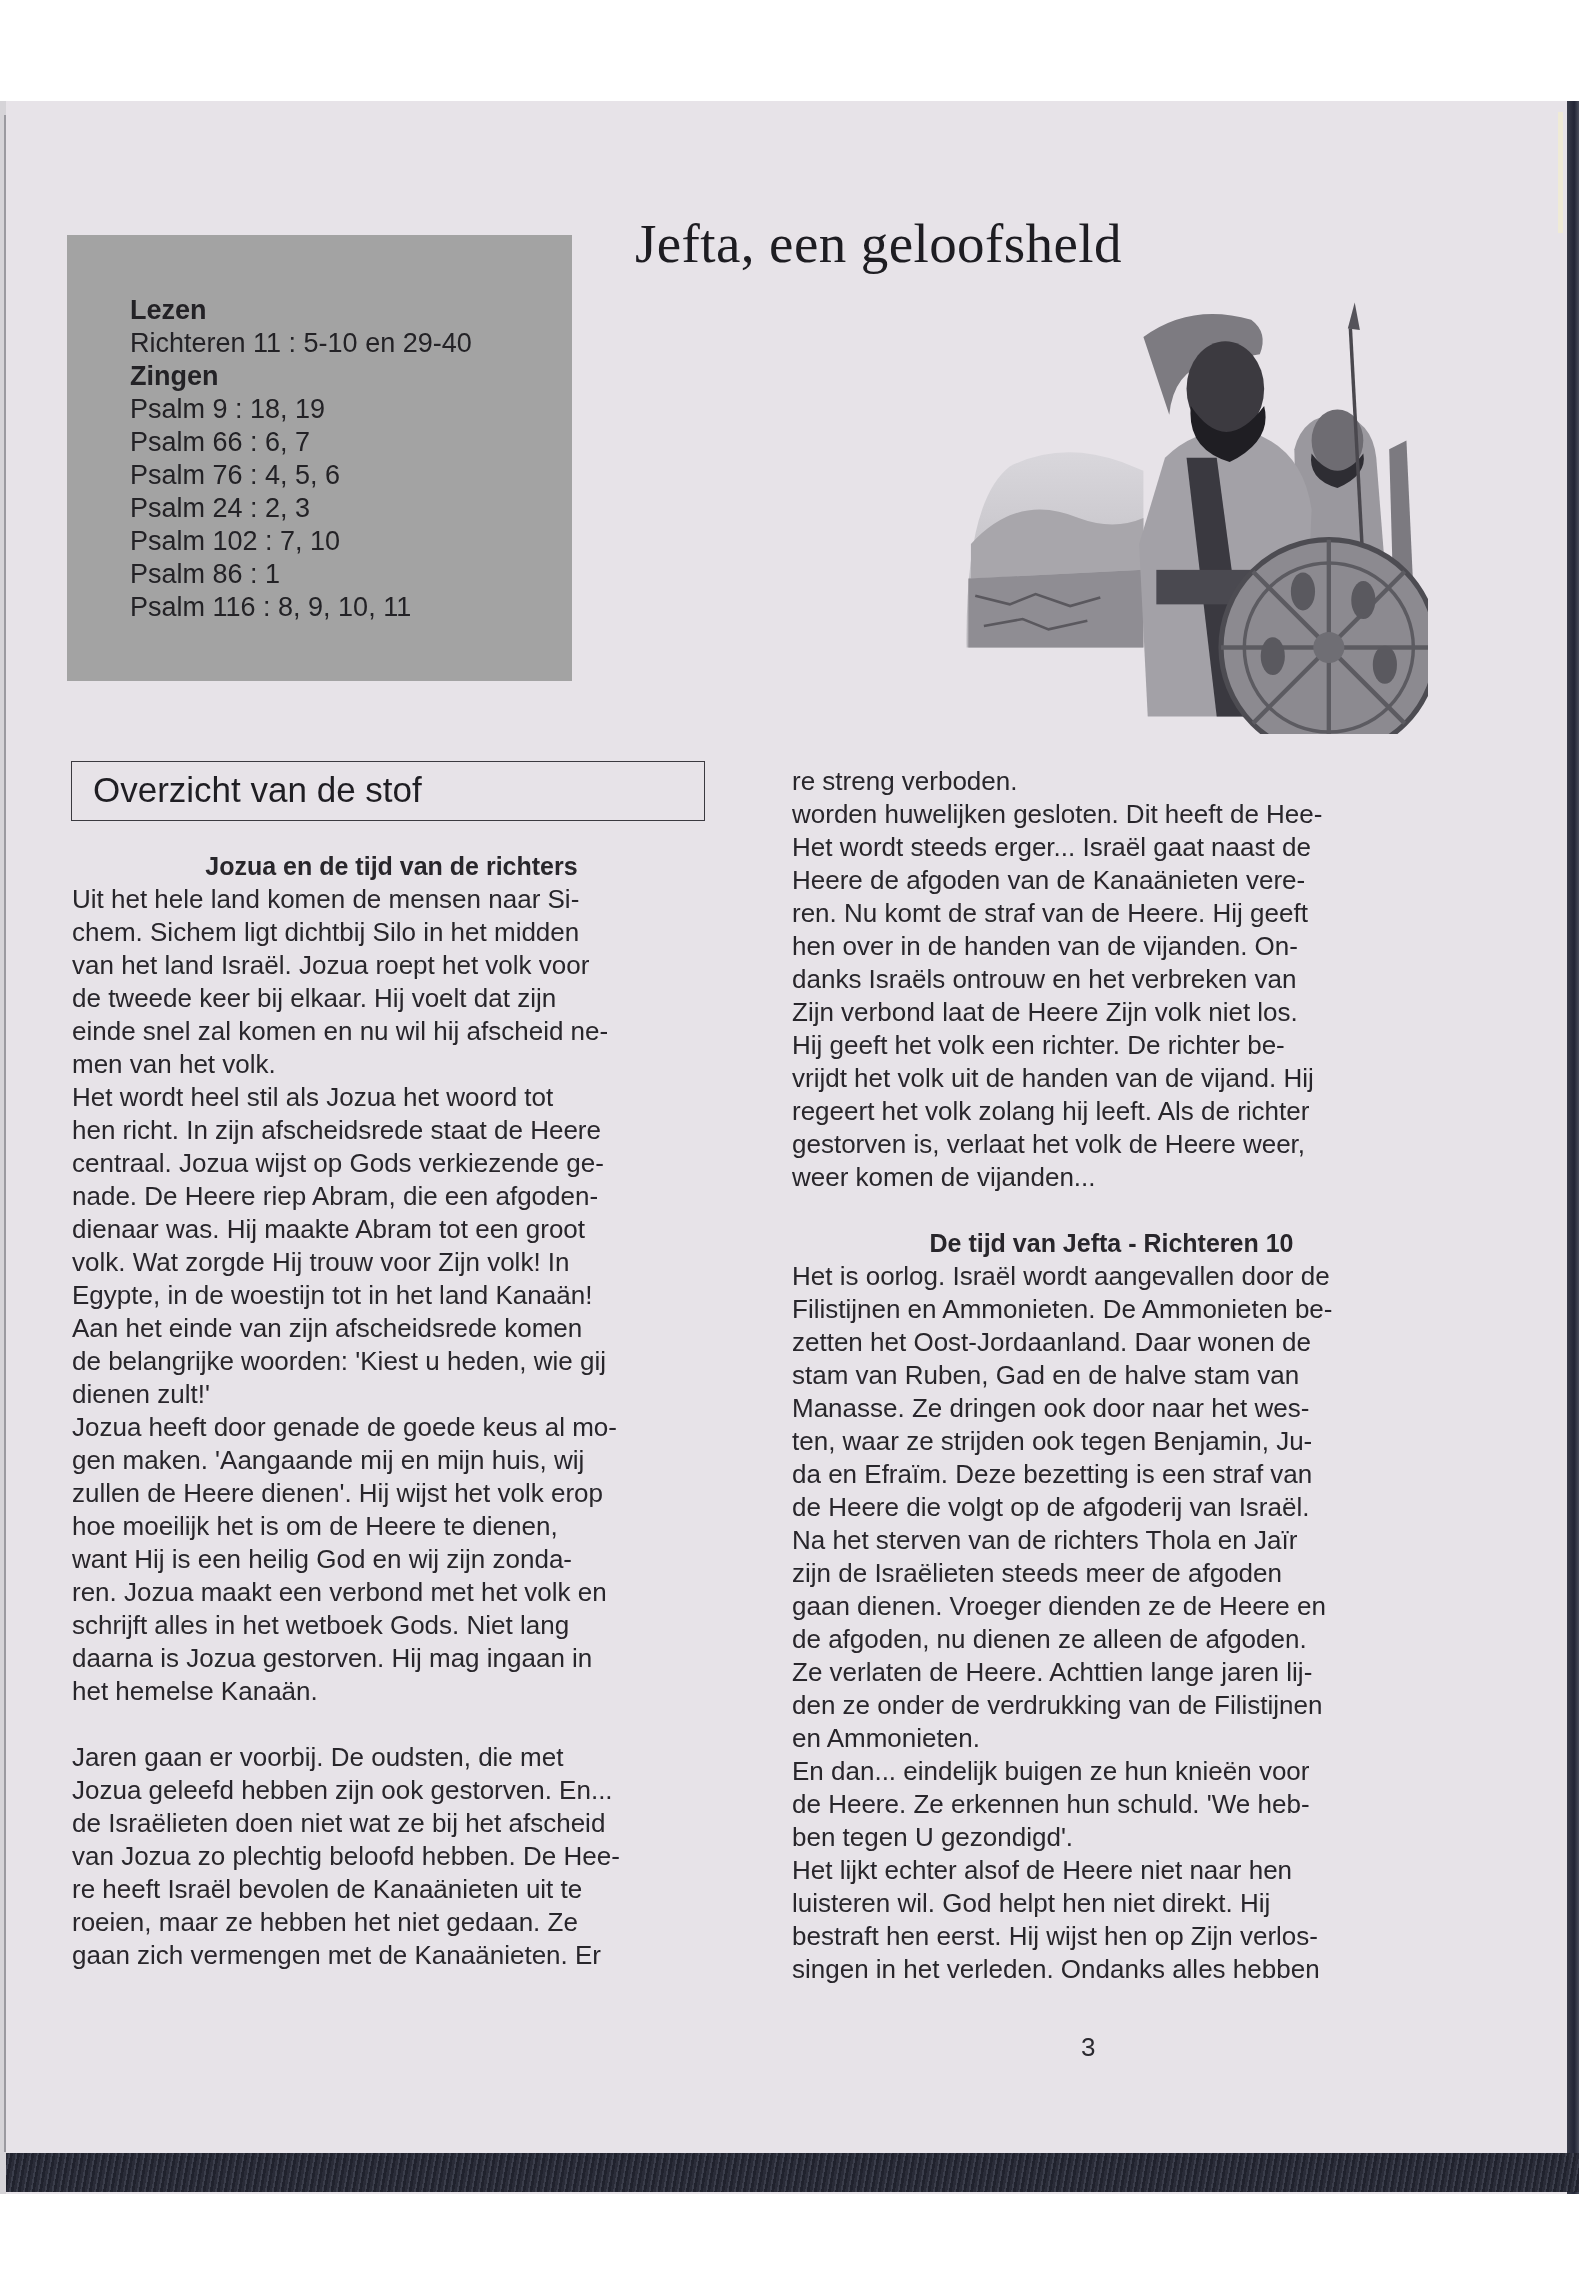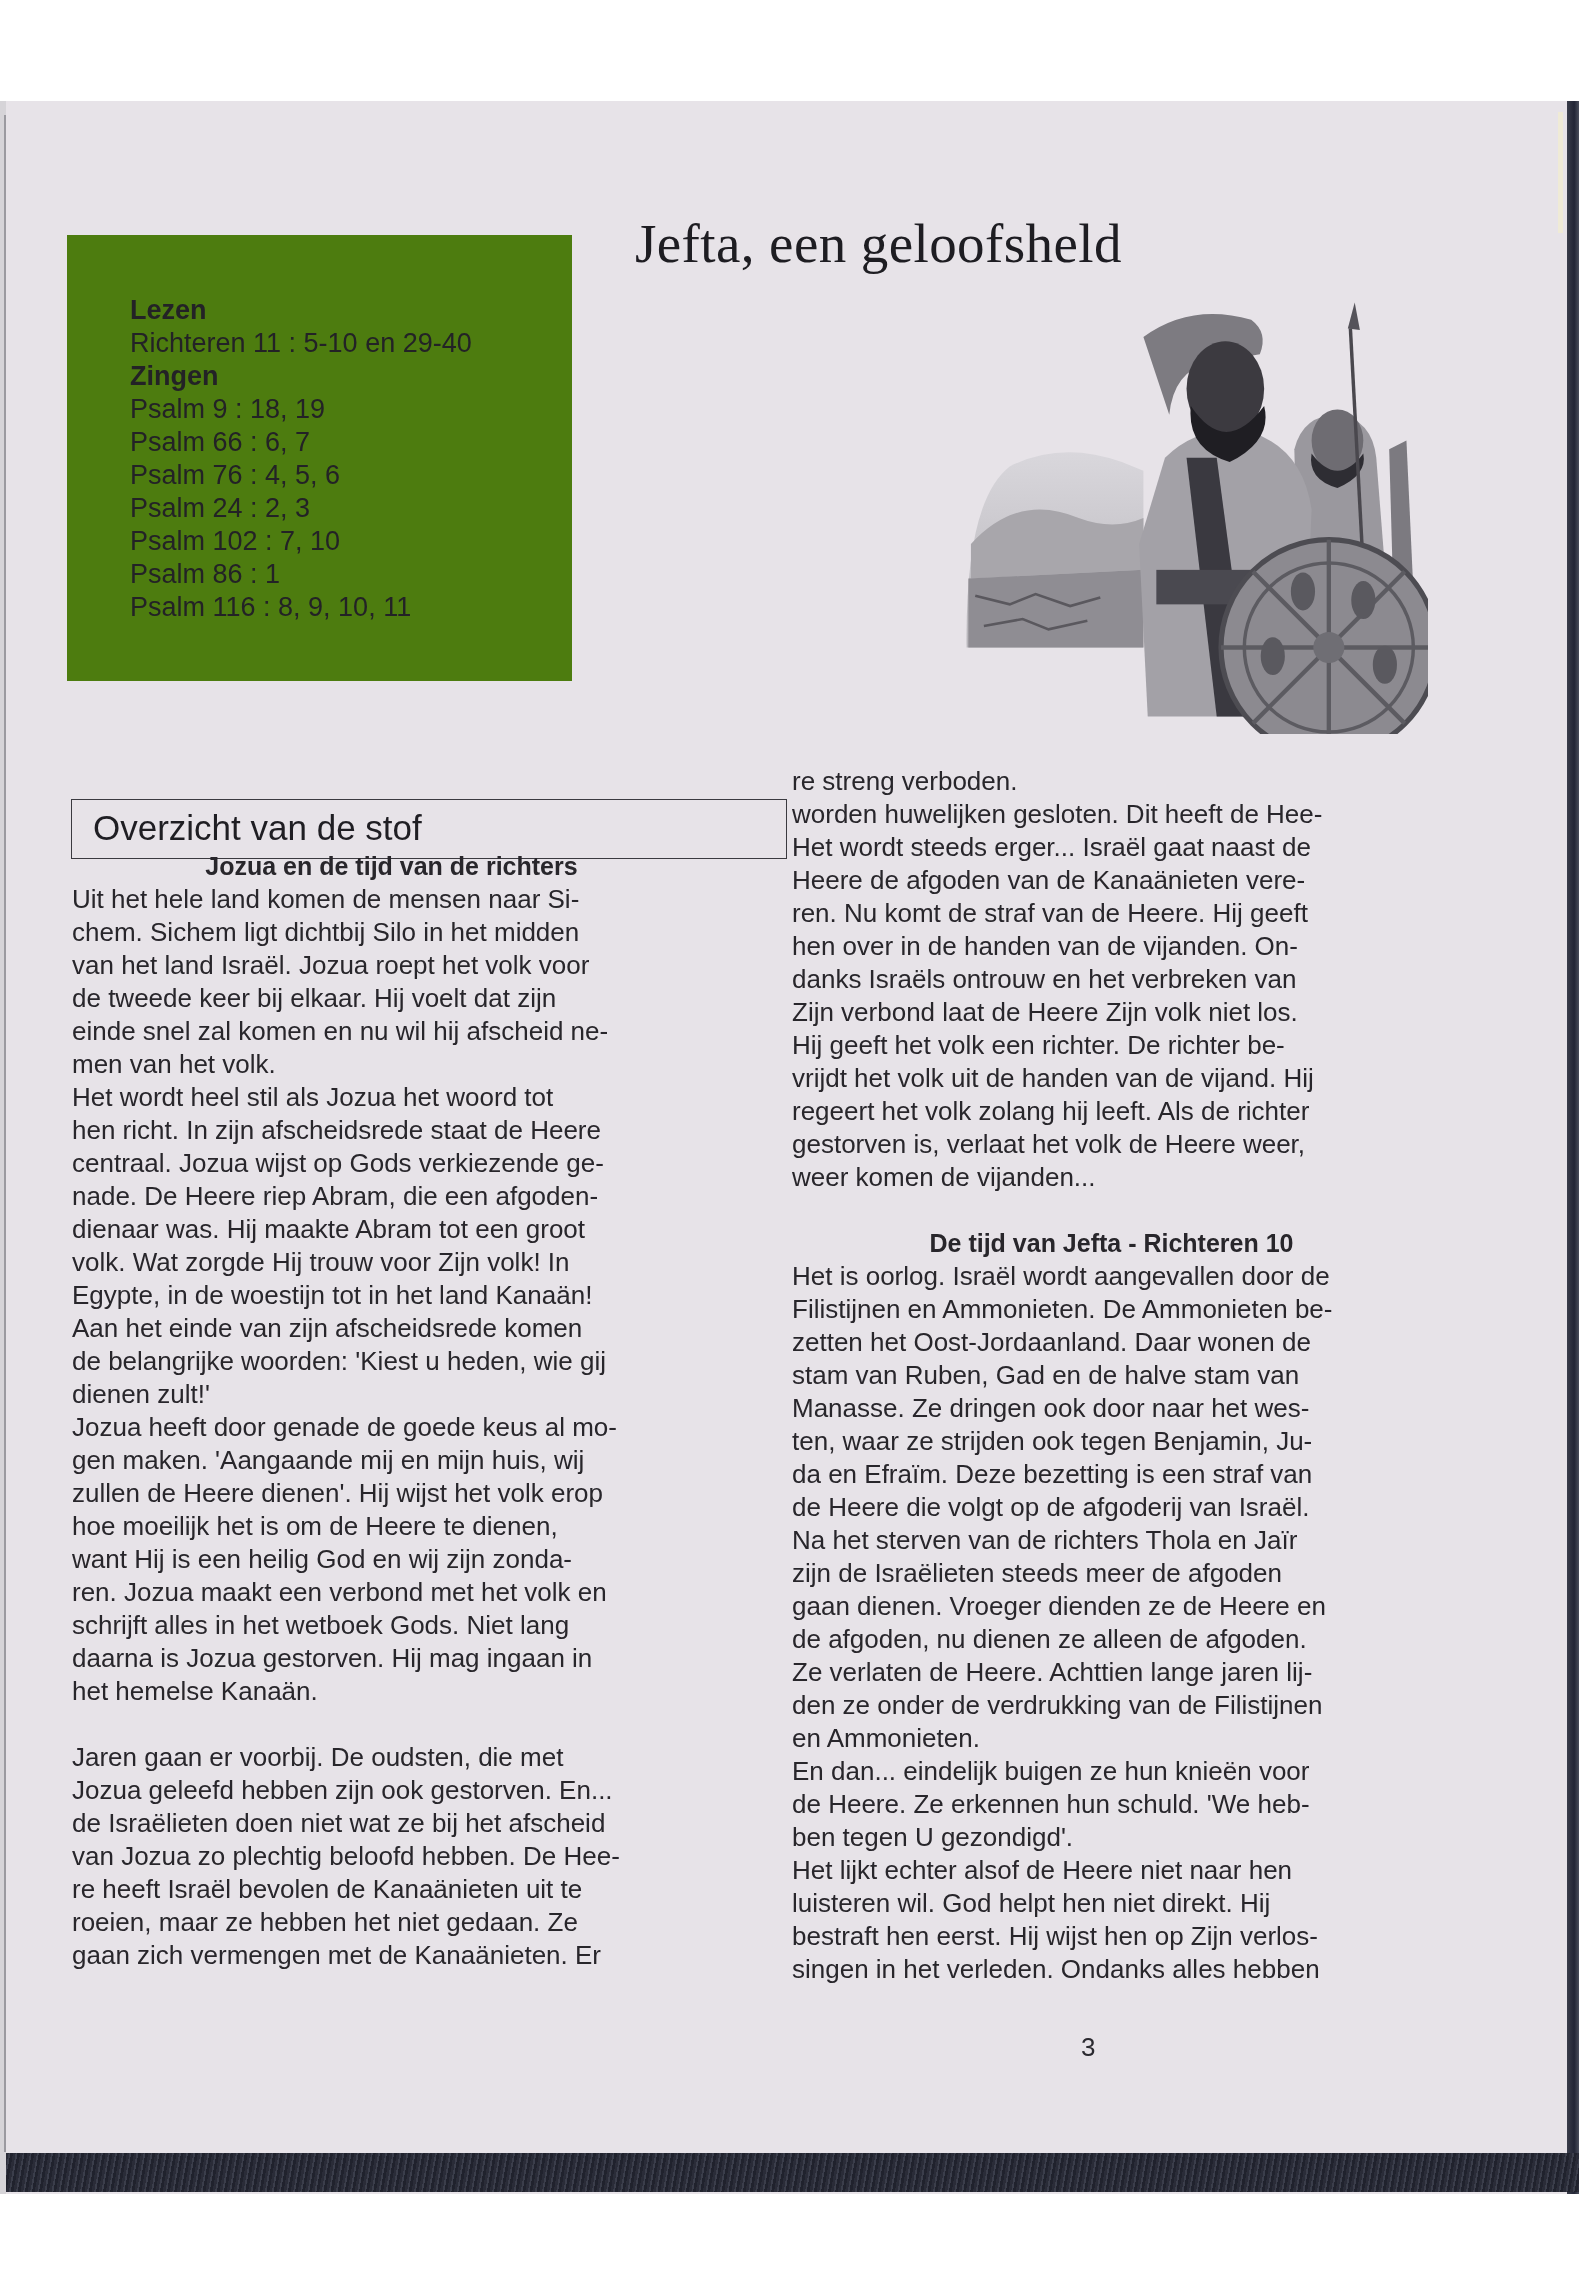--- a/index.html
+++ b/index.html
@@ -33,39 +33,39 @@
     position:absolute; left:6px; top:2153px; width:1573px; height:39px;
     background:repeating-linear-gradient(100deg,#2a2c38 0 2.6px,#3b3e4b 2.6px 4.3px,#20222d 4.3px 7px);
   }
   .below-page {
     position:absolute; left:0; top:2194px; width:1592px; height:102px; background:#ffffff;
   }
 
   
   .readbox {
     position:absolute; left:67px; top:235px; width:505px; height:446px;
-    background:#4d7c0f;
+    background:#a3a3a3;
   }
   .readbox .inner { position:absolute; left:63px; top:59px; }
   .rb-line { font-size:27px; line-height:33px; white-space:nowrap; color:#232226; }
   .rb-head { font-weight:bold; }
 
   
   .title {
     position:absolute; left:635px; top:212px;
     font-family:"Liberation Serif","DejaVu Serif",serif;
     font-size:55px; color:#1e1d22; letter-spacing:0.4px; white-space:nowrap;
   }
 
   
   .illus { position:absolute; left:958px; top:285px; width:470px; height:449px; }
 
   
   .sectbox {
-    position:absolute; left:71px; top:799px; width:716px; height:60px;
+    position:absolute; left:71px; top:761px; width:634px; height:60px;
     border:1.7px solid #3b3a40; box-sizing:border-box;
   }
   .sectbox span {
     position:absolute; left:21px; top:7.8px; font-size:35px; white-space:nowrap; color:#1f1e23;
   }
 
   .col { position:absolute; }
   .col-left { left:72px; top:850px; width:639px; }
   .col-right { left:792px; top:765px; width:639px; }
   .line { font-size:26px; line-height:33px; white-space:nowrap; color:#28262b; }

